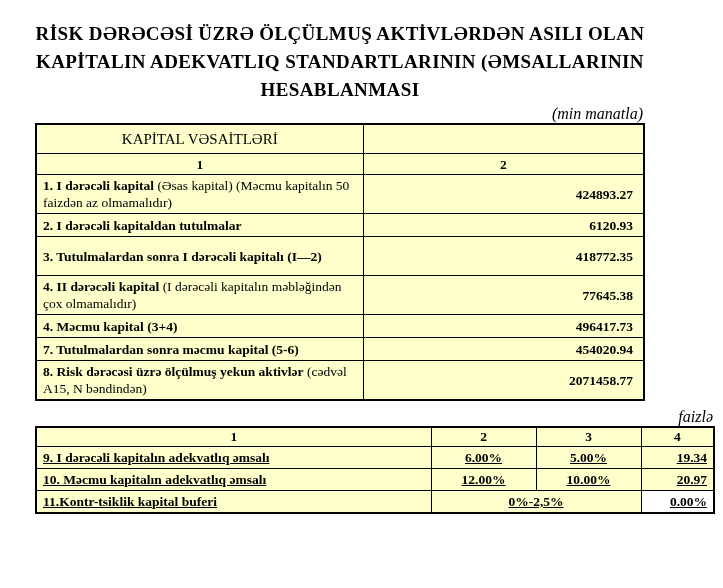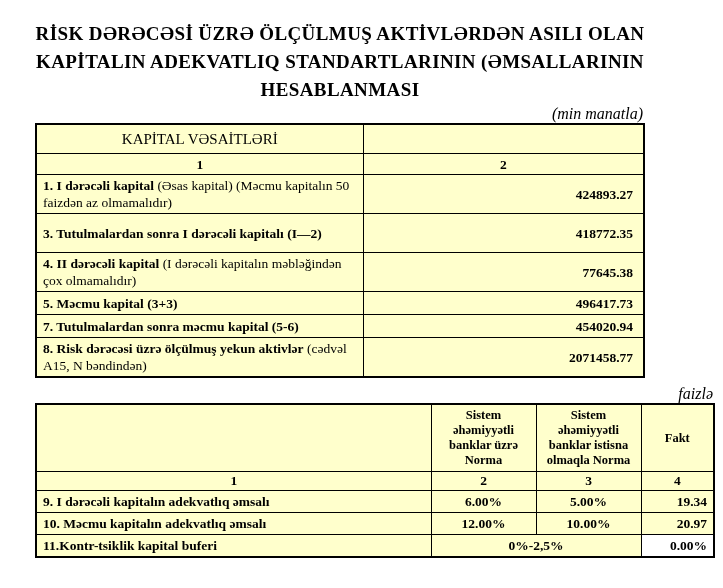--- a/index.html
+++ b/index.html
@@ -64,21 +64,21 @@
   .t2 { width: 678px; }
   .t2 .c1 { width: 395px; }
   .t2 .c2 { width: 105px; }
   .t2 .c3 { width: 105px; }
   .t2 .c4 { width: 73px; }
   .t2 .hrow td {
     height: 62px; text-align: center; font-weight: bold;
     font-size: 12.5px; line-height: 15px; padding: 2px 4px;
   }
   .t2 .idxrow td { height: 16px; text-align: center; font-weight: bold; line-height: 14px; }
-  .t2 tr.drow td { height: 19px; font-weight: bold; }
+  .t2 tr.drow td { height: 19px; font-weight: bold; text-decoration: underline; }
   .t2 td.lbl { text-align: left; }
   .t2 td.ctr { text-align: center; }
   .t2 td.rgt { text-align: right; }
   .t2 td.white { background: var(--highlight-bg, #FFFFFF); }
 </style>
 </head>
 <body>
 
 <div class="page">
 
@@ -101,30 +101,34 @@
         <td></td>
       </tr>
       <tr class="idxrow">
         <td>1</td>
         <td>2</td>
       </tr>
       <tr class="h2">
         <td class="lbl"><span class="b">1. I dərəcəli kapital</span><span> (Əsas kapital) (Məcmu kapitalın 50 faizdən az olmamalıdır)</span></td>
         <td class="val">424893.27</td>
       </tr>
+      <tr class="h1">
+        <td class="lbl"><span class="b">2. I dərəcəli kapitaldan tutulmalar</span><span></span></td>
+        <td class="val">6120.93</td>
+      </tr>
       <tr class="h2">
         <td class="lbl"><span class="b">3. Tutulmalardan sonra I dərəcəli kapitalı (I—2)</span><span></span></td>
         <td class="val">418772.35</td>
       </tr>
       <tr class="h2">
         <td class="lbl"><span class="b">4. II dərəcəli kapital</span><span> (I dərəcəli kapitalın məbləğindən çox olmamalıdır)</span></td>
         <td class="val">77645.38</td>
       </tr>
       <tr class="h1">
-        <td class="lbl"><span class="b">5. Məcmu kapital (3+3)</span><span></span></td>
+        <td class="lbl"><span class="b">4. Məcmu kapital (3+4)</span><span></span></td>
         <td class="val">496417.73</td>
       </tr>
       <tr class="h1">
         <td class="lbl"><span class="b">7. Tutulmalardan sonra məcmu kapital (5-6)</span><span></span></td>
         <td class="val">454020.94</td>
       </tr>
       <tr class="h2">
         <td class="lbl"><span class="b">8. Risk dərəcəsi üzrə ölçülmuş yekun aktivlər</span><span> (cədvəl A15, N bəndindən)</span></td>
         <td class="val">2071458.77</td>
       </tr>
@@ -134,26 +138,20 @@
   <div class="note note2">faizlə</div>
 
   <table class="t2">
     <colgroup>
         <col class="c1">
         <col class="c2">
         <col class="c3">
         <col class="c4">
       </colgroup>
     <tbody>
-      <tr class="hrow">
-        <td></td>
-        <td>Sistem əhəmiyyətli banklar üzrə Norma</td>
-        <td>Sistem əhəmiyyətli banklar istisna olmaqla Norma</td>
-        <td>Fakt</td>
-      </tr>
       <tr class="idxrow">
         <td>1</td>
         <td>2</td>
         <td>3</td>
         <td>4</td>
       </tr>
       <tr class="drow">
         <td class="lbl">9. I dərəcəli kapitalın adekvatlıq əmsalı</td>
         <td class="ctr">6.00%</td>
         <td class="ctr">5.00%</td>

